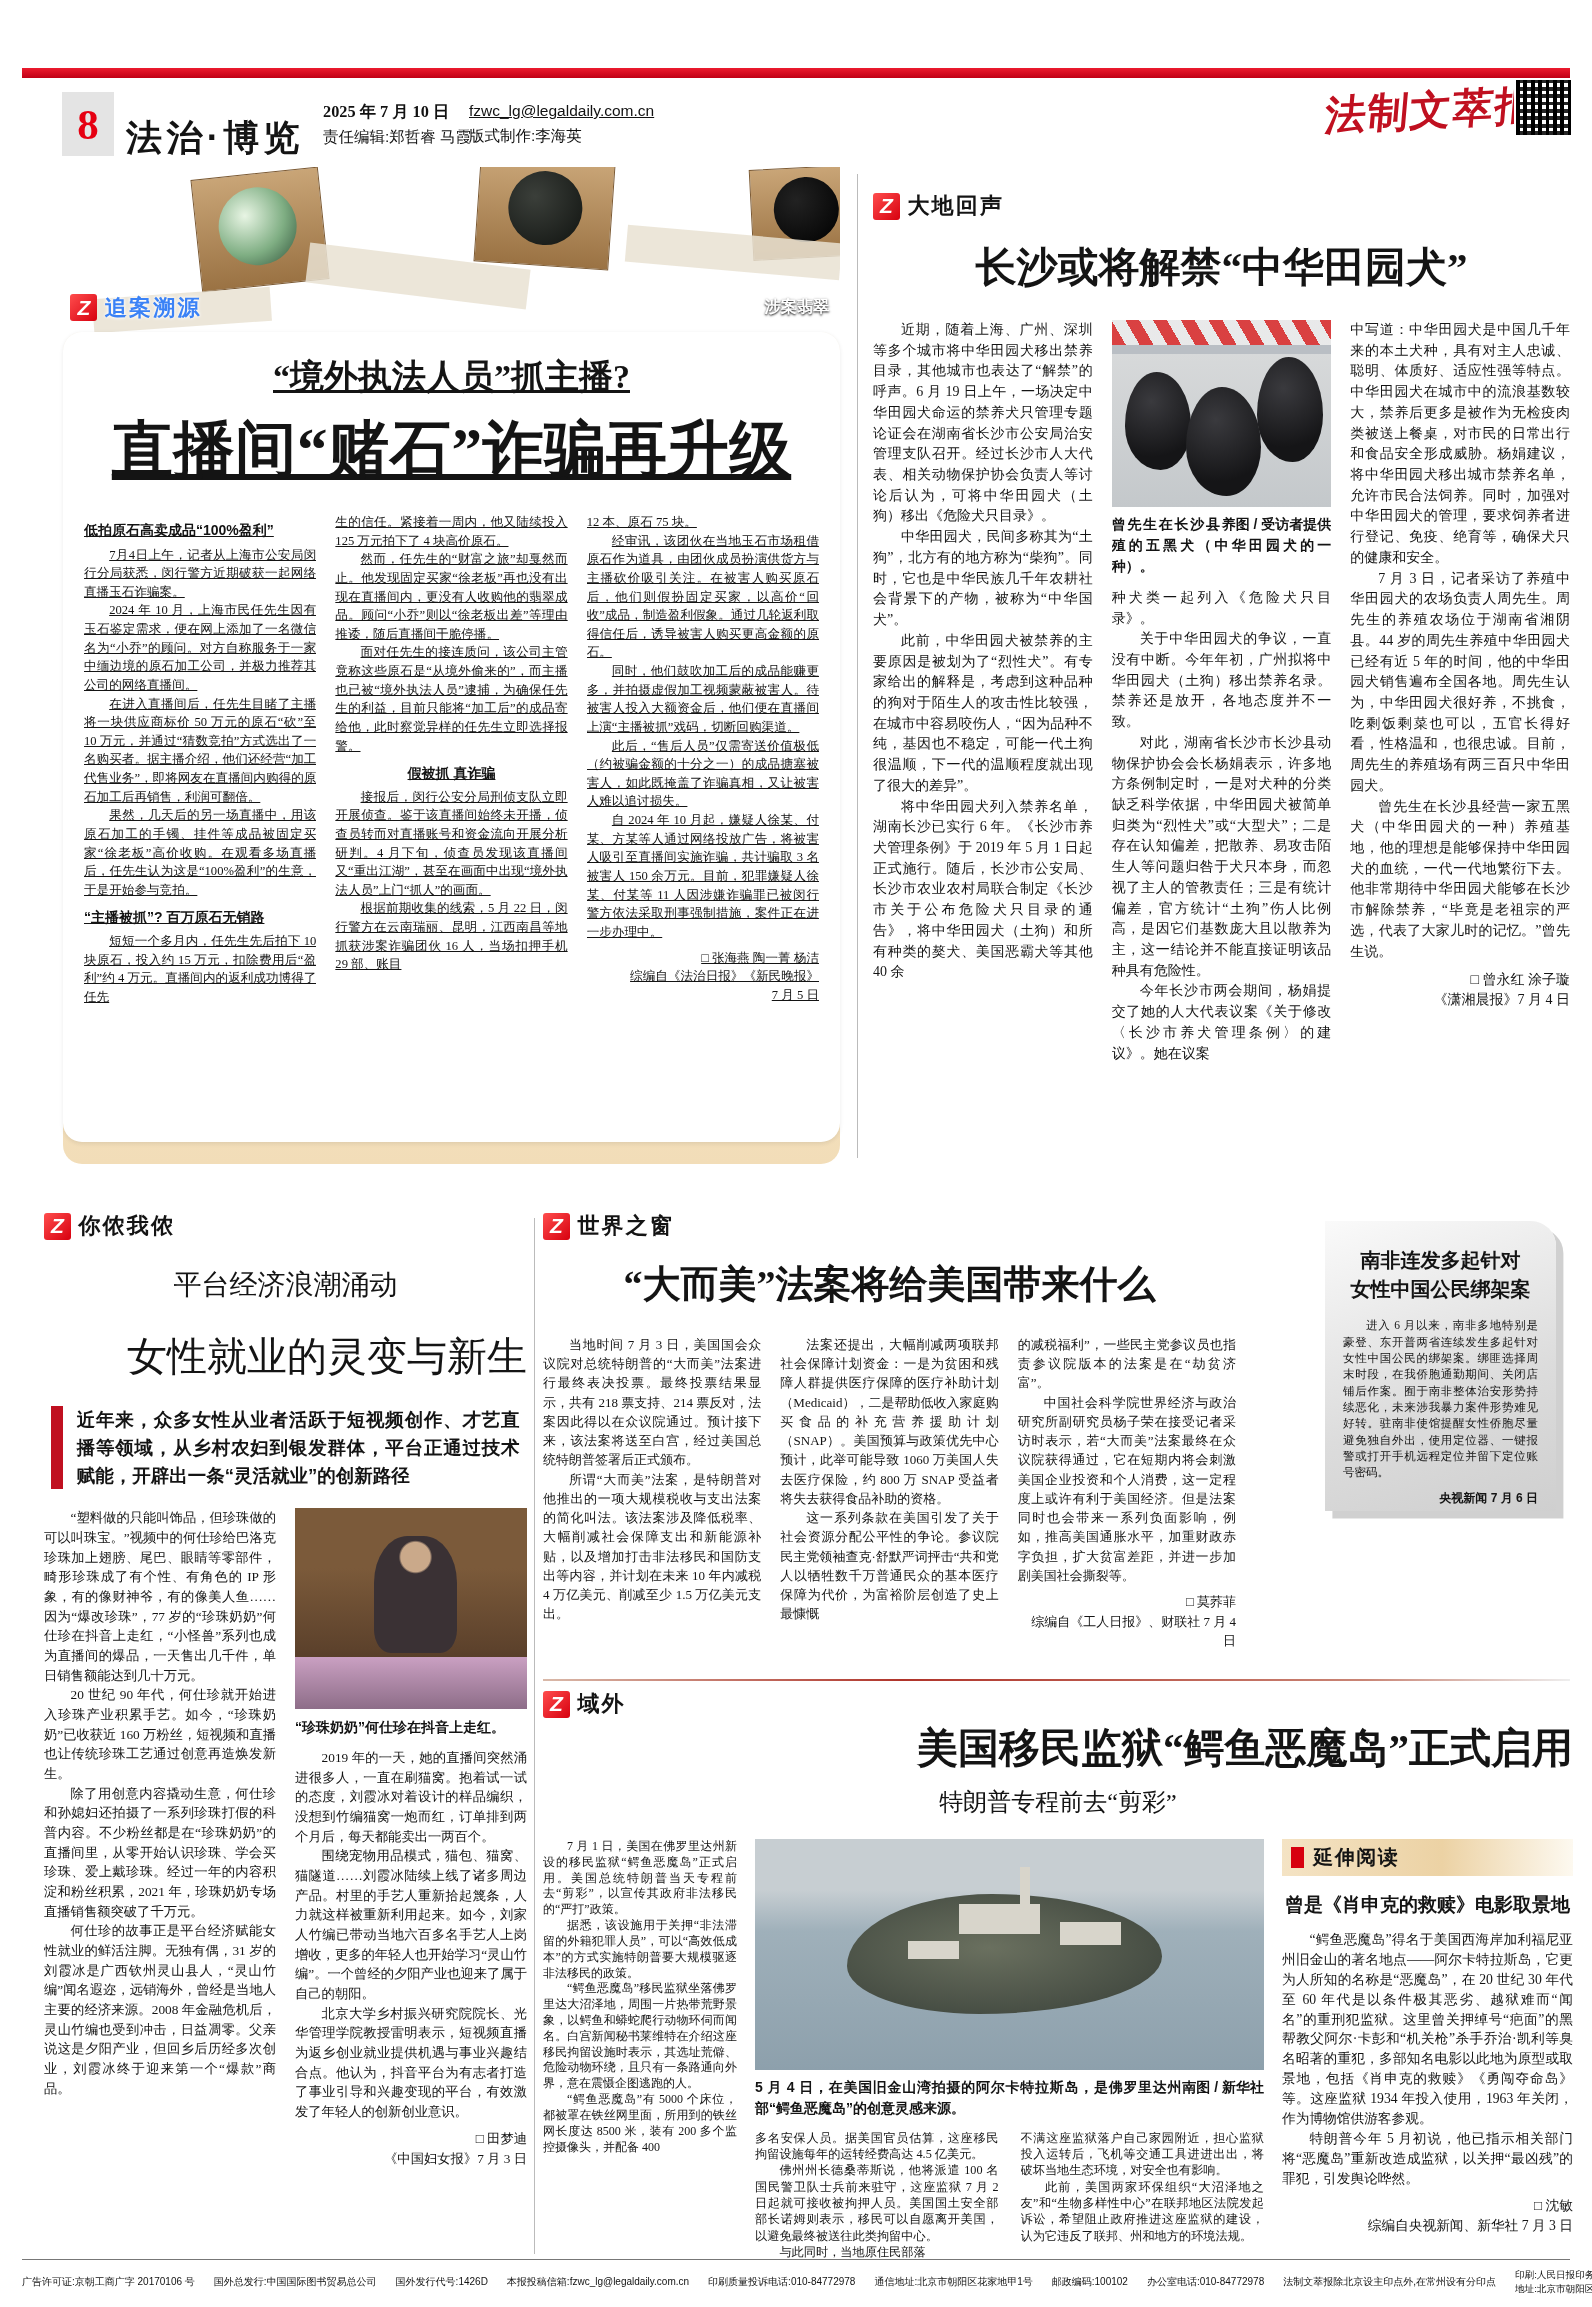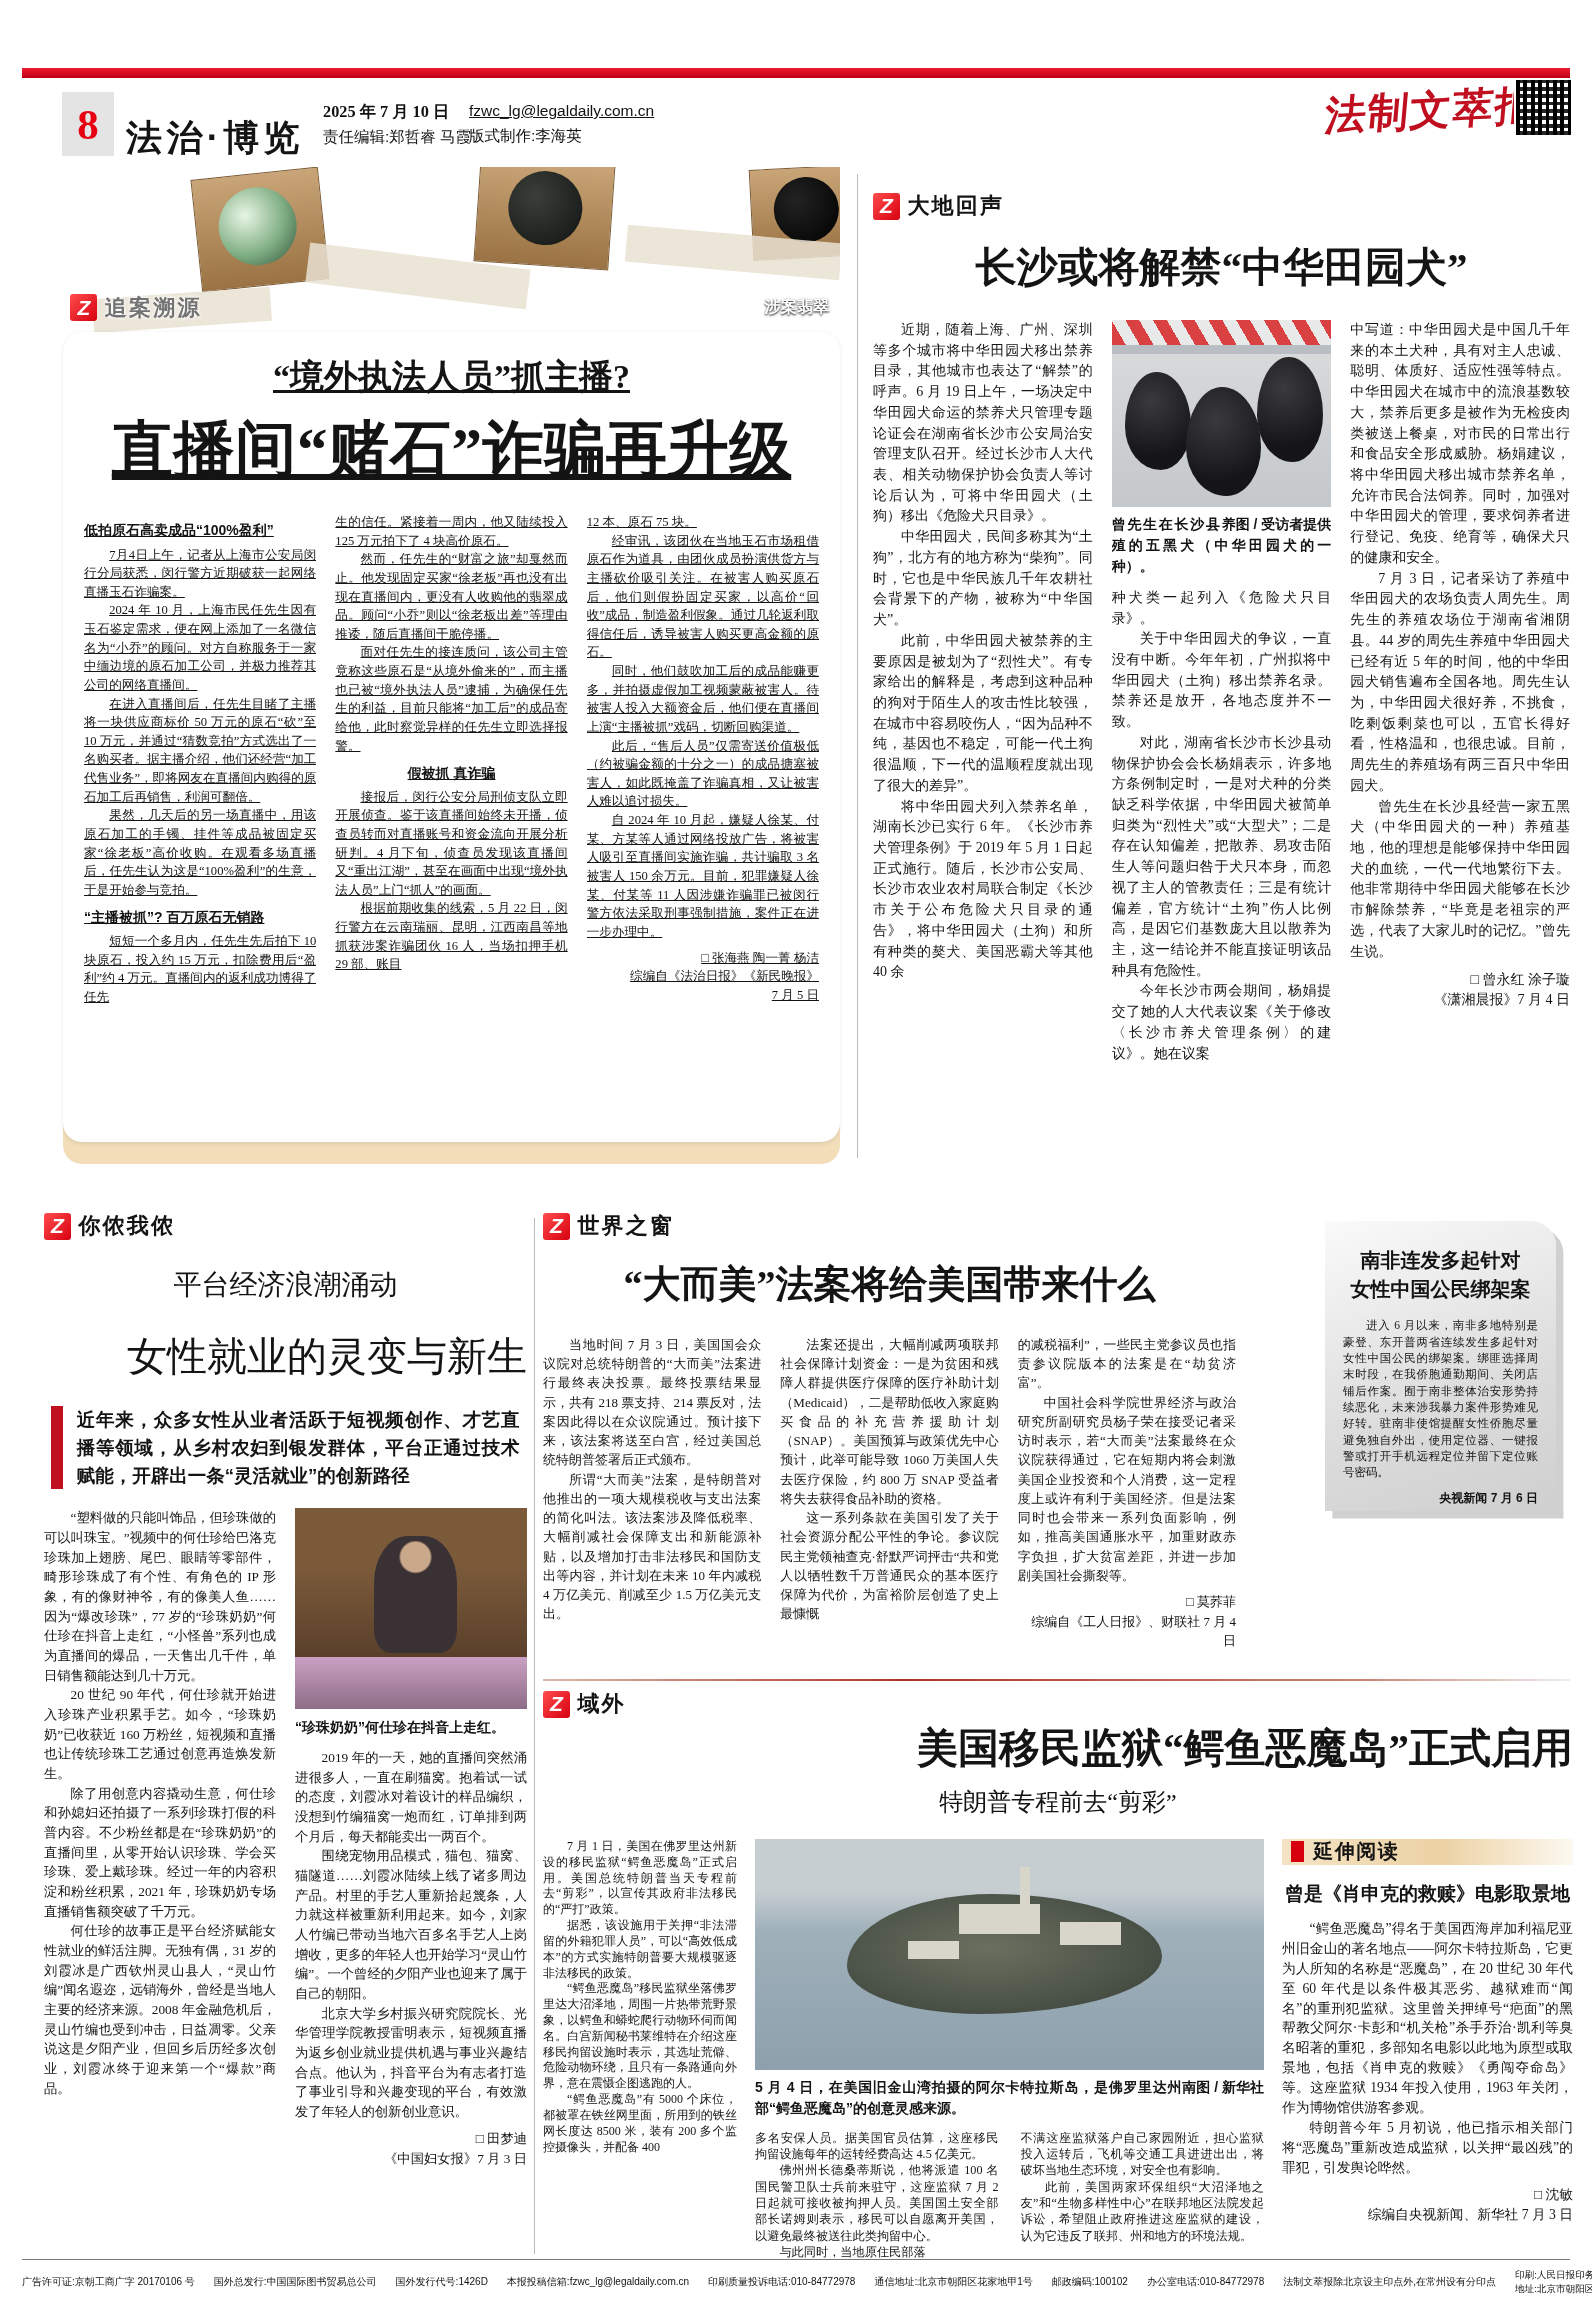--- a/index.html
+++ b/index.html
@@ -18,21 +18,21 @@
   .m2{left:469px;}
   .masthead{left:1325px;top:83px;font-size:41px;font-weight:900;color:#c01020;transform:rotate(-3deg) skewX(-8deg);letter-spacing:1.5px;font-family:"Liberation Serif",serif;}
   .qr{left:1516px;top:80px;width:55px;height:55px;background:
       repeating-linear-gradient(0deg,rgba(0,0,0,.85) 0 3.7px,transparent 3.7px 7.4px),
       repeating-linear-gradient(90deg,#000 0 3.7px,#fff 3.7px 7.4px);outline:2.2px solid #fff;}
   
   .seclabel{display:flex;align-items:center;gap:7.4px;font-family:"Liberation Sans","DejaVu Sans",sans-serif;}
   .zlogo{width:27px;height:27px;background:linear-gradient(135deg,#ff4d4d,#d7000f);color:#fff;font-style:italic;
          font-weight:900;display:inline-flex;align-items:center;justify-content:center;font-size:21px;border-radius:3px;}
   .seclabel .t{font-size:22px;font-weight:bold;letter-spacing:2.2px;}
-  .seclabel .red{color:#737373;text-shadow:0 0 3px #fff,0 0 4.4px #fff;}
+  .seclabel .red{color:#3b82f6;text-shadow:0 0 3px #fff,0 0 4.4px #fff;}
   
   .para{margin:0;text-indent:2em;text-align:justify;line-height:1.48;}
   .cont{text-indent:0;}
   .sub{text-indent:0;text-align:left;font-weight:bold;font-family:"Liberation Sans",sans-serif;margin:7.4px 0 4.4px;}
   .subc{text-indent:0;text-align:center;font-weight:bold;font-family:"Liberation Sans",sans-serif;margin:7.4px 0 4.4px;}
   .byline{text-indent:0;text-align:right;margin-top:7.4px;}
   .src{text-indent:0;text-align:right;}
   .cols3{display:flex;gap:19px;overflow:hidden;}
   .col{flex:1;overflow:hidden;}
   
@@ -85,21 +85,21 @@
   .abroad-grid{display:flex;margin-top:21px;gap:18px;}
   .ab-col1{flex:0 0 194px;height:460px;overflow:hidden;font-size:12px;}
   .ab-col1 .para{line-height:1.32;}
   .ab-mid{flex:0 0 509px;}
   .photo4{width:100%;height:231px;background:linear-gradient(180deg,#c7ced2 0 22%,#9fb0ba 40%,#8da0ac);position:relative;overflow:hidden;}
   .island{position:absolute;left:18%;top:24%;width:62%;height:52%;background:radial-gradient(ellipse at 45% 45%,#6a705f,#474e44 70%,#343a33);border-radius:46% 54% 58% 42%/60% 52% 48% 40%;}
   .bldg{position:absolute;background:#d8d5cb;}
   .ab-undercols{display:flex;gap:22px;margin-top:10.4px;height:169px;overflow:hidden;font-size:12.2px;}
   .ab-undercols .para{line-height:1.34;}
   .extend{flex:1;overflow:hidden;}
-  .extband{height:26px;background:linear-gradient(90deg,#f4e3c4,#ecd2a4 55%,#fdf9f0);display:flex;align-items:center;gap:9px;padding-left:9px;}
+  .extband{height:37px;background:linear-gradient(90deg,#f4e3c4,#ecd2a4 55%,#fdf9f0);display:flex;align-items:center;gap:9px;padding-left:9px;}
   .redsq{width:13.3px;height:21px;background:#d7000f;display:inline-block;}
   .extband .t{font-size:20px;font-weight:bold;font-family:"Liberation Sans",sans-serif;letter-spacing:1.5px;}
   .ext-title{margin-top:16.3px;text-align:center;font-size:19px;font-weight:900;}
   .ext-body{margin-top:12px;font-size:13.7px;}
   .ext-body .para{line-height:1.45;}
   
   .fline{left:22px;top:2259px;width:1548px;height:0.7px;background:#777;}
   .footer{left:22px;top:2268px;width:1548px;display:flex;gap:19px;align-items:center;
           font-size:10px;font-family:"Liberation Sans",sans-serif;white-space:nowrap;color:#111;}
   .fright{margin-left:auto;text-align:left;line-height:1.45;font-size:9.6px;}

